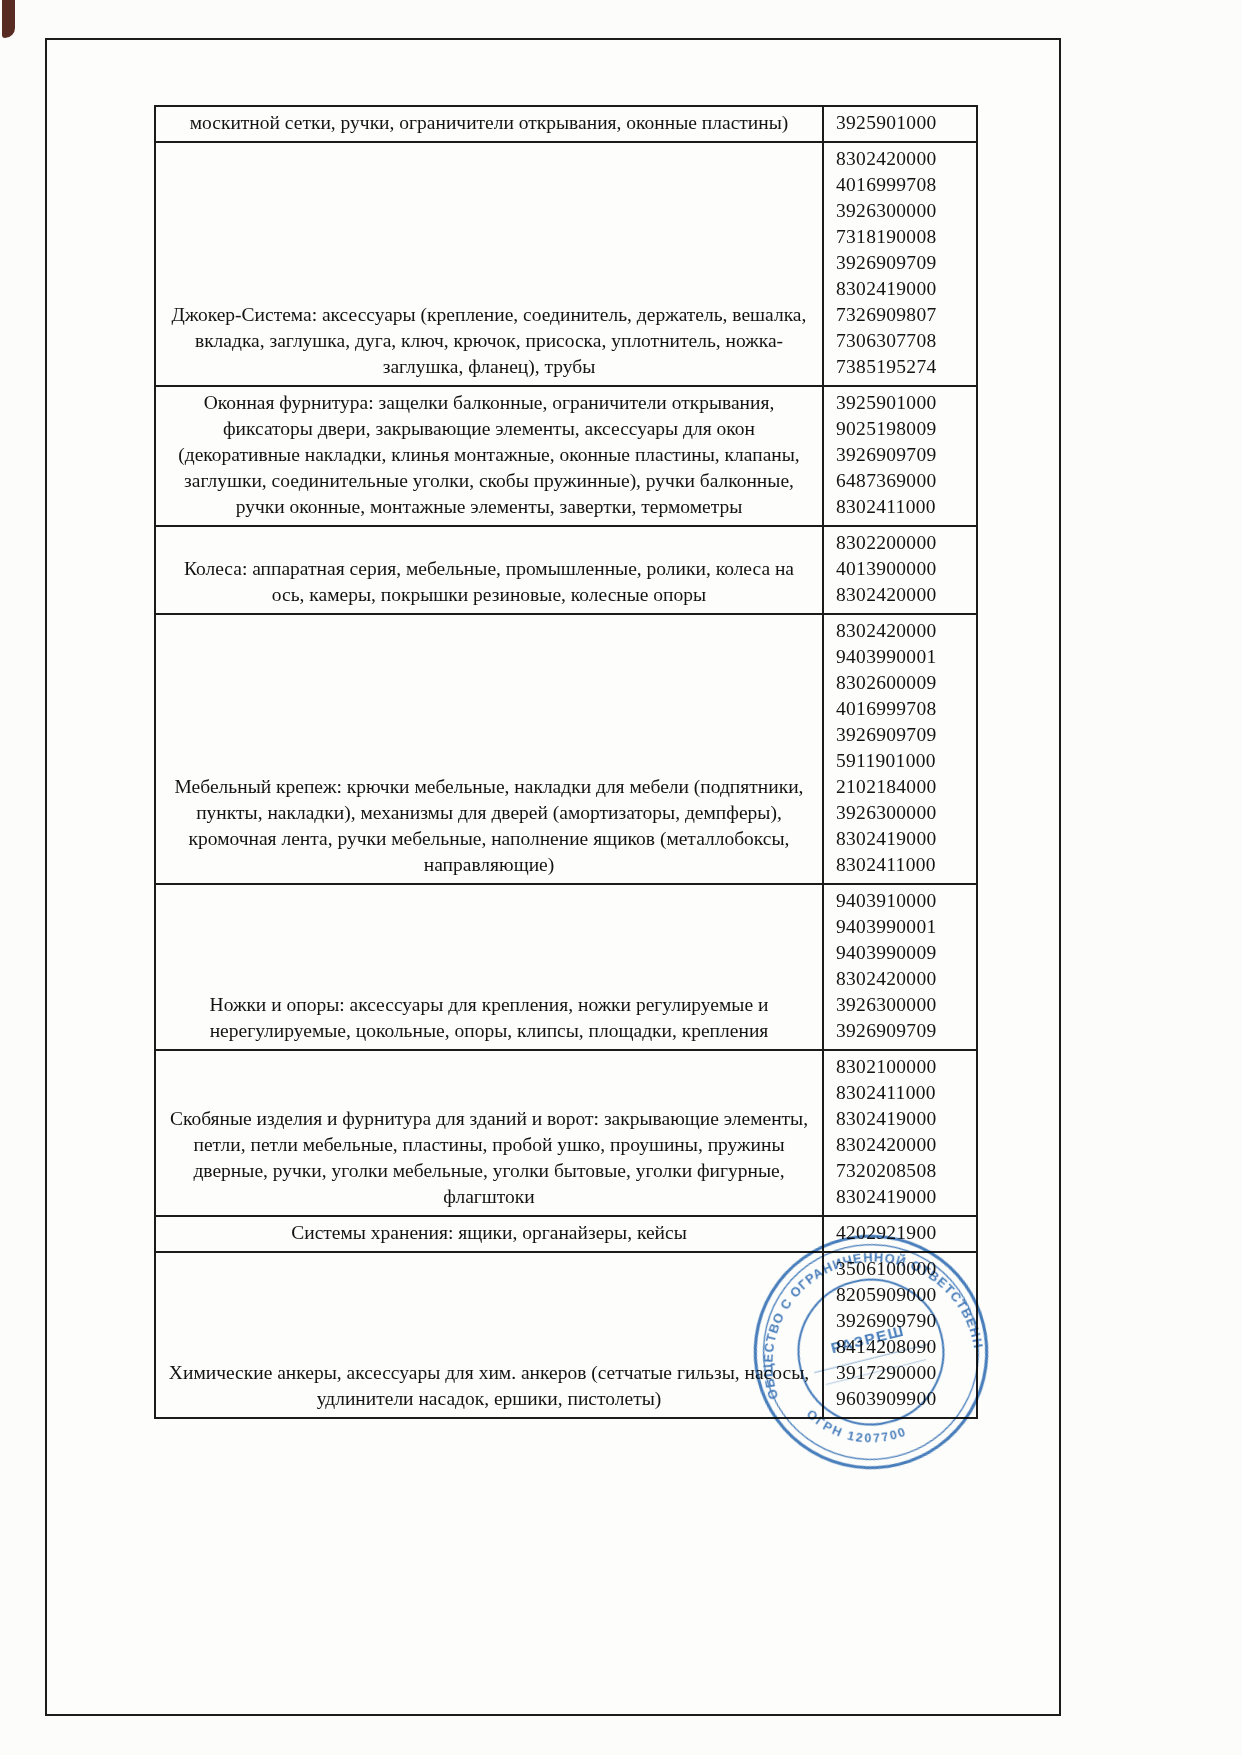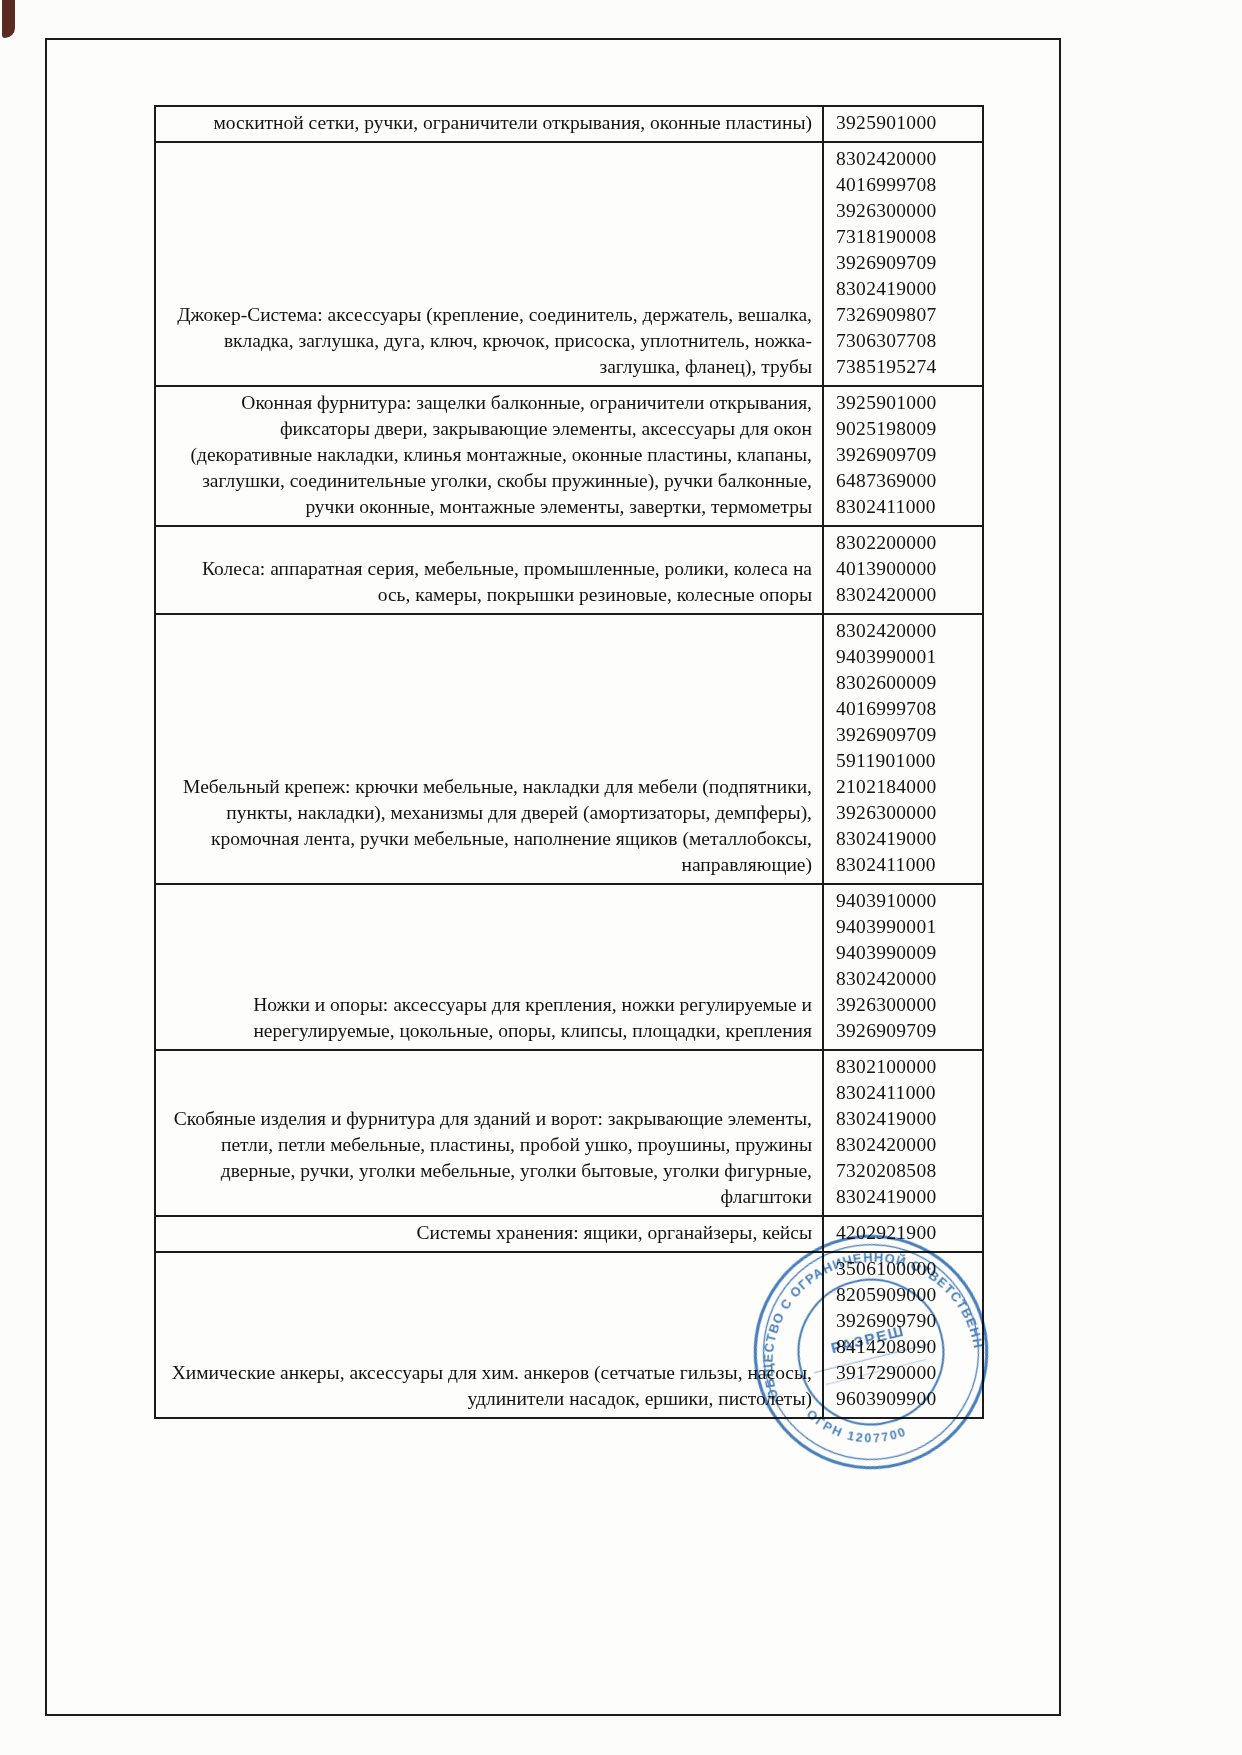--- a/index.html
+++ b/index.html
@@ -45,31 +45,31 @@
   }
   .product-table td {
     border: 2px solid #1b1b1b;
     font-size: 19.5px;
     line-height: 26px;
     padding: 3px 10px 5px 10px;
   }
   .product-table td.cell-text {
     width: 646px;
     vertical-align: top;
-    text-align: right;
+    text-align: center;
     border-radius: 18px;
   }
   .product-table td.cell-text.align-bottom {
     vertical-align: bottom;
   }
   .product-table td.cell-codes {
     width: 136px;
     vertical-align: top;
     padding-left: 12px;
-    padding-right: 10px;
+    padding-right: 4px;
     letter-spacing: 0.3px;
   }
   .product-table td.cell-codes div {
     height: 26px;
   }
   .stamp-wrap {
     position: absolute;
     left: 700px;
     top: 1188px;
     width: 248px;

